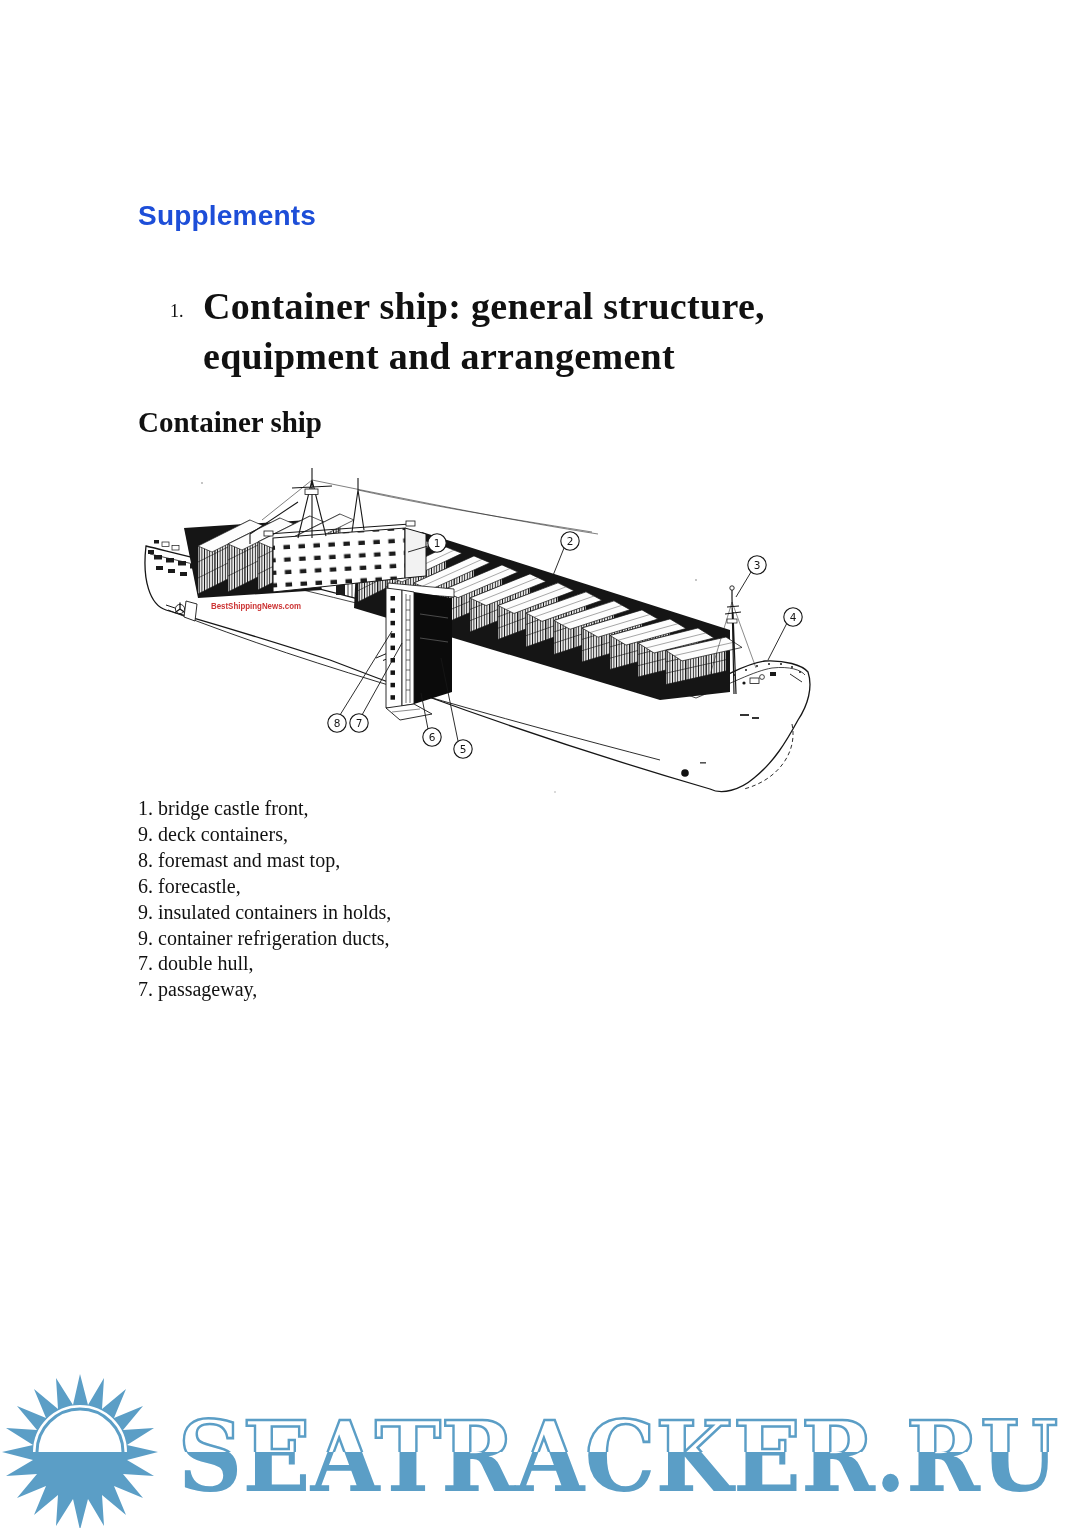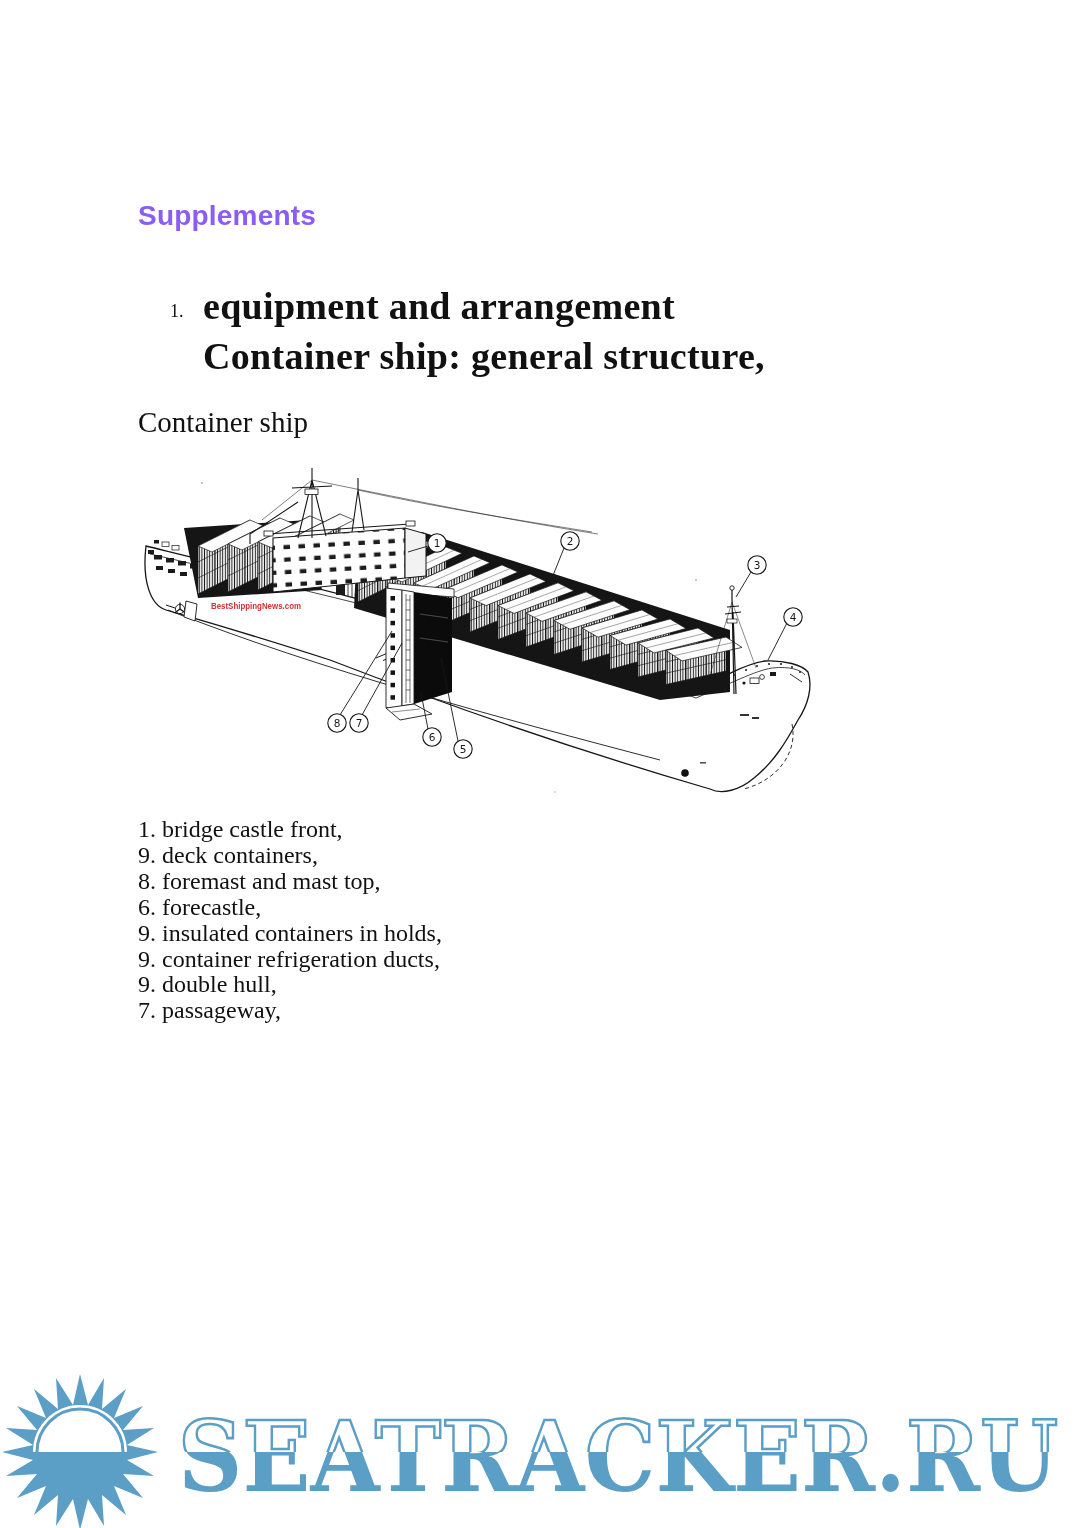--- a/index.html
+++ b/index.html
@@ -4,44 +4,44 @@
 <style>
   html,body{margin:0;padding:0;}
   body{
     width:1080px;height:1528px;background:#ffffff;position:relative;
     font-family:"Liberation Serif",serif;color:#111;
   }
   .page{position:absolute;inset:0;overflow:hidden;}
   #hdr{
     position:absolute;left:138px;top:200px;
     font-family:"Liberation Sans",sans-serif;font-weight:bold;
-    font-size:28px;color:#8b5cf6;letter-spacing:0.2px;
+    font-size:28px;color:#1d4ed8;letter-spacing:0.2px;
   }
   #chapnum{position:absolute;left:170px;top:301px;font-size:18px;}
   #title{
     position:absolute;left:203px;top:281px;
     font-size:38px;font-weight:bold;line-height:50px;letter-spacing:0.3px;
   }
-  #subhead{position:absolute;left:138px;top:406px;font-size:29px;font-weight:normal;}
+  #subhead{position:absolute;left:138px;top:406px;font-size:29px;font-weight:bold;}
   #fig{position:absolute;left:140px;top:462px;width:680px;height:350px;}
-  #list{position:absolute;left:138px;top:817px;font-size:24px;line-height:25.9px;}
+  #list{position:absolute;left:138px;top:796px;font-size:20px;line-height:25.9px;}
   #footer{position:absolute;left:0;top:1368px;width:1080px;height:160px;}
 </style>
 </head>
 <body>
 
 <div class="page">
 
   <div id="hdr">Supplements</div>
 
   <div id="chapnum">1.</div>
 
   <div id="title">
+    <div>Container ship: general structure,</div>
     <div>equipment and arrangement</div>
-    <div>Container ship: general structure,</div>
   </div>
 
   <div id="subhead">Container ship</div>
 
   <svg id="fig" viewBox="0 0 680 350">
     <defs>
       <pattern id="cor" width="2.6" height="6" patternUnits="userSpaceOnUse">
         <rect width="2.6" height="6" fill="#e9e9e9"></rect>
         <path d="M1.3,0 V6" stroke="#1a1a1a" stroke-width="0.9"></path>
       </pattern>
@@ -229,21 +229,21 @@
     <text x="71" y="147" font-family="Liberation Sans, sans-serif" font-size="9.5" font-weight="bold" textLength="90" lengthAdjust="spacingAndGlyphs" fill="#cc3333">BestShippingNews.com</text>
   </svg>
 
   <div id="list">
     <div>1. bridge castle front,</div>
     <div>9. deck containers,</div>
     <div>8. foremast and mast top,</div>
     <div>6. forecastle,</div>
     <div>9. insulated containers in holds,</div>
     <div>9. container refrigeration ducts,</div>
-    <div>9. double hull,</div>
+    <div>7. double hull,</div>
     <div>7. passageway,</div>
   </div>
 
   <svg id="footer" viewBox="0 0 1080 160">
     <defs>
       <clipPath id="clipTop">
           <rect x="0" y="0" width="1080" height="84"></rect>
         </clipPath>
       <clipPath id="clipBot">
           <rect x="0" y="84" width="1080" height="78"></rect>

